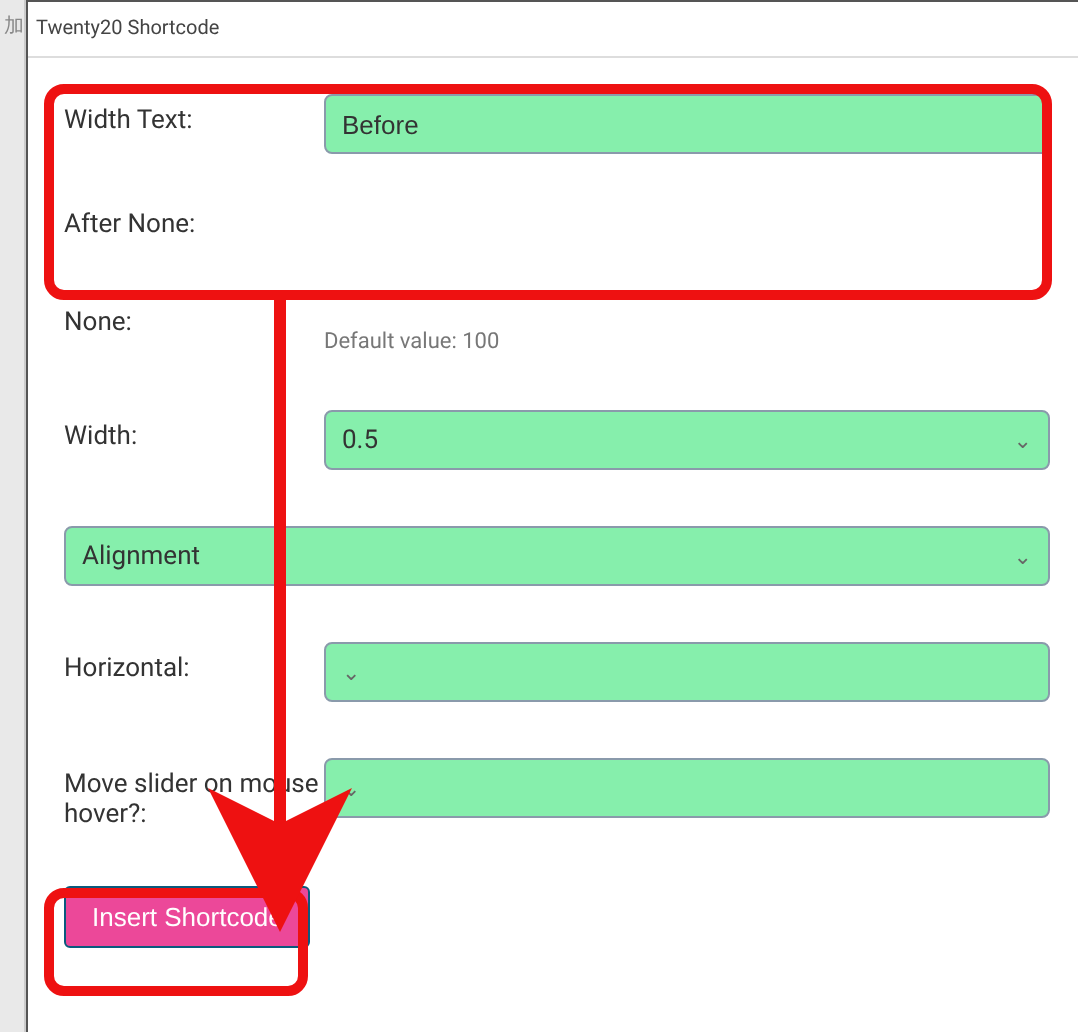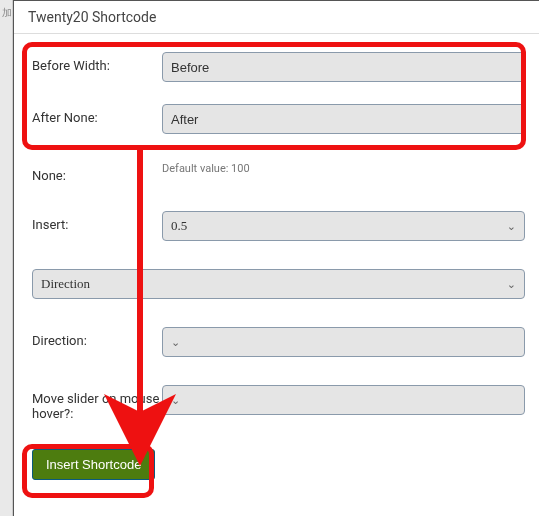--- a/index.html
+++ b/index.html
@@ -14,22 +14,22 @@
   }
   .modal {
     background: #fff;
     width: 526px;
     margin-left: 13px;
     border-left: 1px solid #555;
     border-top: 1px solid #555;
     min-height: 516px;
   }
   .modal-title {
-    padding: 8px 14px;
-    font-size: 14px;
+    padding: 8px 4px;
+    font-size: 10px;
     color: #444;
     border-bottom: 1px solid #ddd;
   }
   .form-body {
     padding: 18px 14px 18px 18px;
   }
   .row {
     display: flex;
     align-items: flex-start;
     margin-bottom: 28px;
@@ -44,48 +44,47 @@
   .input-col {
     flex: 1;
   }
   input[type=text], .select {
     width: 100%;
     height: 30px;
     border: 1px solid #8a9aab;
     border-radius: 4px;
     padding: 4px 8px;
     font-size: 13px;
-    background: #e5e5e5;
+    background: #86efac;
     color: #333;
   }
   input[type=text]::placeholder { color: #888; }
   .highlighted-input {
     background: #eaf0f7;
     border-color: #7a8ca0;
   }
   .select {
     display: flex;
     align-items: center;
     justify-content: space-between;
     cursor: pointer;
-    font-family: Liberation Serif, serif;
   }
   .select-value { flex: 1; }
   .chev {
     font-size: 11px;
     color: #666;
   }
   .hint {
     font-size: 11px;
     color: #777;
-    margin-top: 0;
+    margin-top: 16px;
   }
   .btn-primary {
     display: inline-block;
-    background: #4d7c0f;
+    background: #ec4899;
     color: #fff;
     border: 1px solid #0a5a7d;
     padding: 7px 13px;
     font-size: 13px;
     border-radius: 3px;
     cursor: pointer;
   }
   
   .red-box {
     position: absolute;
@@ -121,61 +120,58 @@
 <div class="left-strip">
     <span class="dot">加</span>
   </div>
 
 <div class="modal">
   <div class="modal-title">Twenty20 Shortcode</div>
 
   <div class="form-body">
 
     <div class="row tight">
-      <div class="label-col">Before Width:</div>
+      <div class="label-col">Width Text:</div>
       <div class="input-col">
         <input type="text" class="highlighted-input" value="Before" style="">
       </div>
     </div>
 
     <div class="row">
       <div class="label-col">After None:</div>
-      <div class="input-col">
-        <input type="text" class="highlighted-input" value="After" style="">
-      </div>
     </div>
 
     <div class="row">
       <div class="label-col">None:</div>
       <div class="input-col">
         <div class="hint">Default value: 100</div>
       </div>
     </div>
 
     <div class="row">
-      <div class="label-col">Insert:</div>
+      <div class="label-col">Width:</div>
       <div class="input-col">
         <div class="select">
           <span class="select-value">0.5</span>
           <span class="chev">⌄</span>
         </div>
       </div>
     </div>
 
     <div class="row">
       <div class="input-col">
         <div class="select">
-          <span class="select-value">Direction</span>
-          <span class="chev">⌄</span>
-        </div>
-      </div>
-    </div>
-
-    <div class="row">
-      <div class="label-col">Direction:</div>
+          <span class="select-value">Alignment</span>
+          <span class="chev">⌄</span>
+        </div>
+      </div>
+    </div>
+
+    <div class="row">
+      <div class="label-col">Horizontal:</div>
       <div class="input-col">
         <div class="select">
           <span class="chev">⌄</span>
         </div>
       </div>
     </div>
 
     <div class="row">
       <div class="label-col">Move slider on mouse hover?:</div>
       <div class="input-col">

